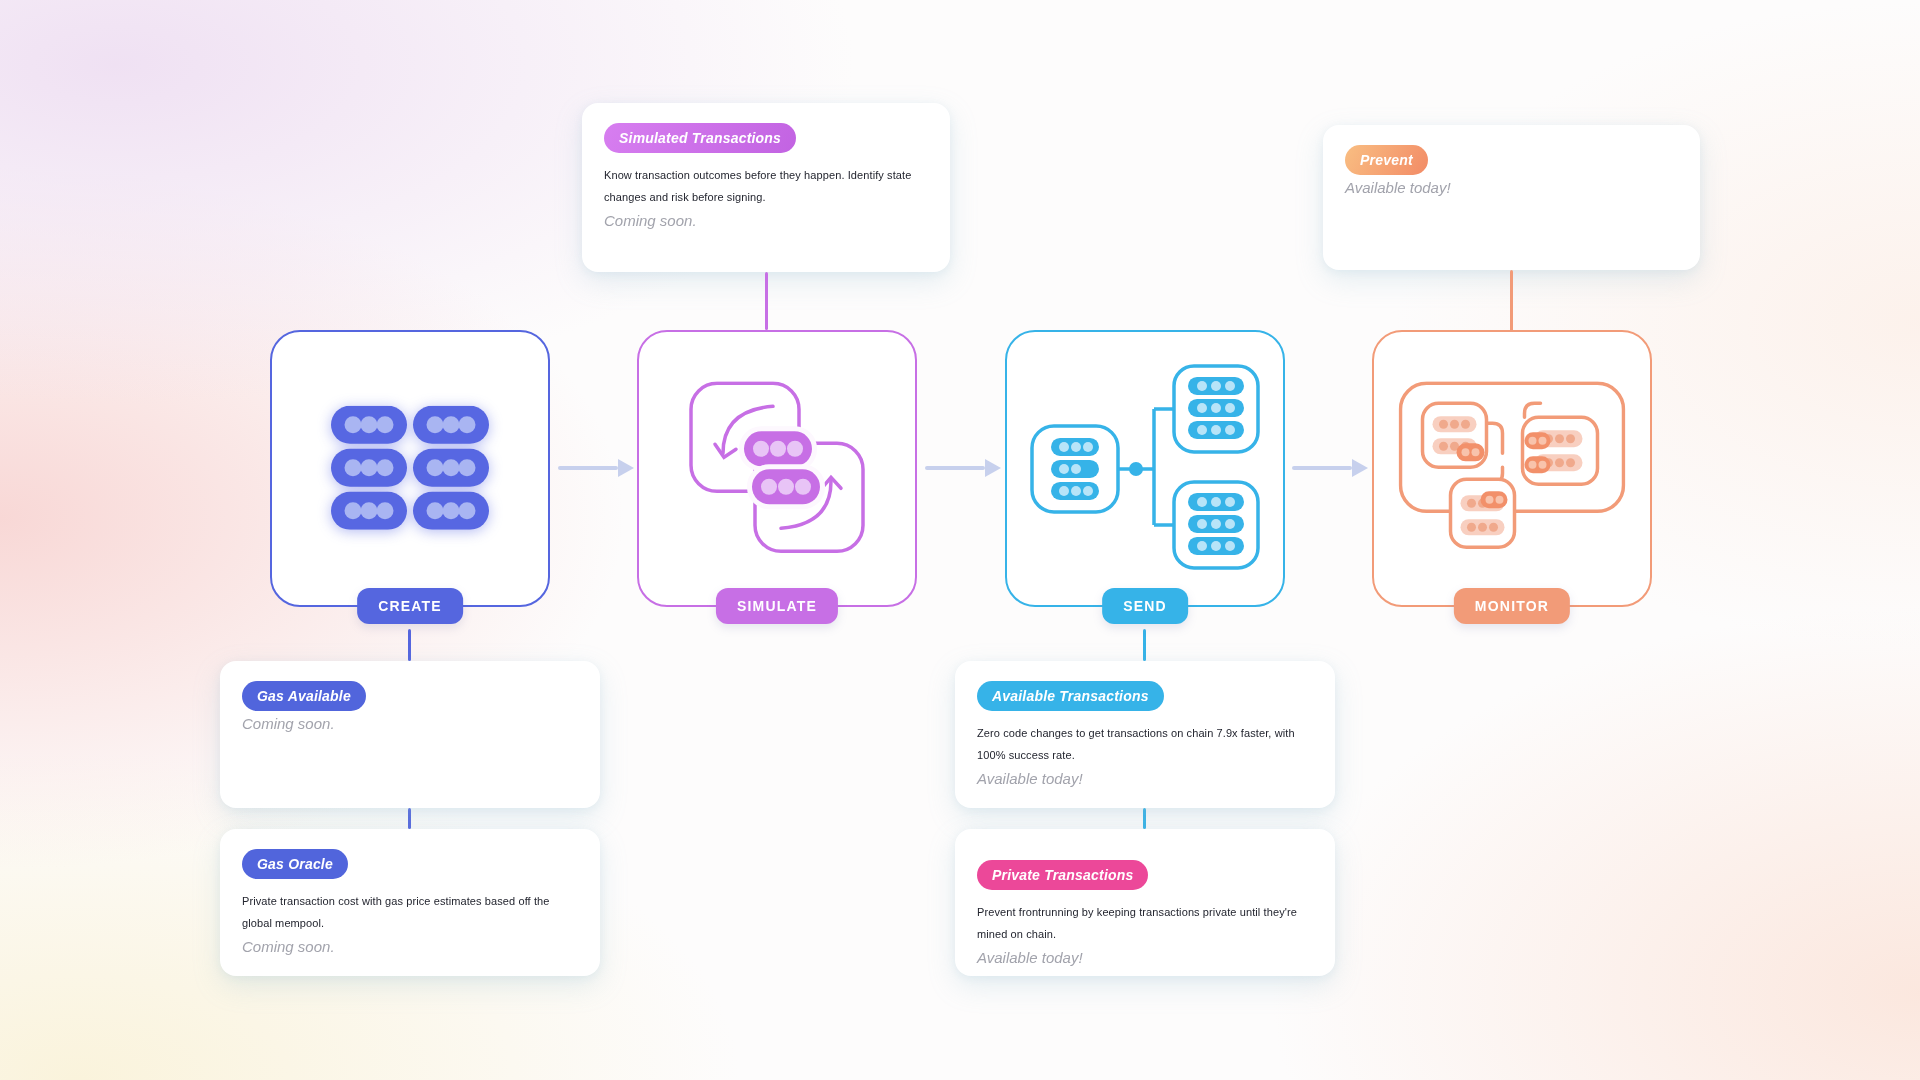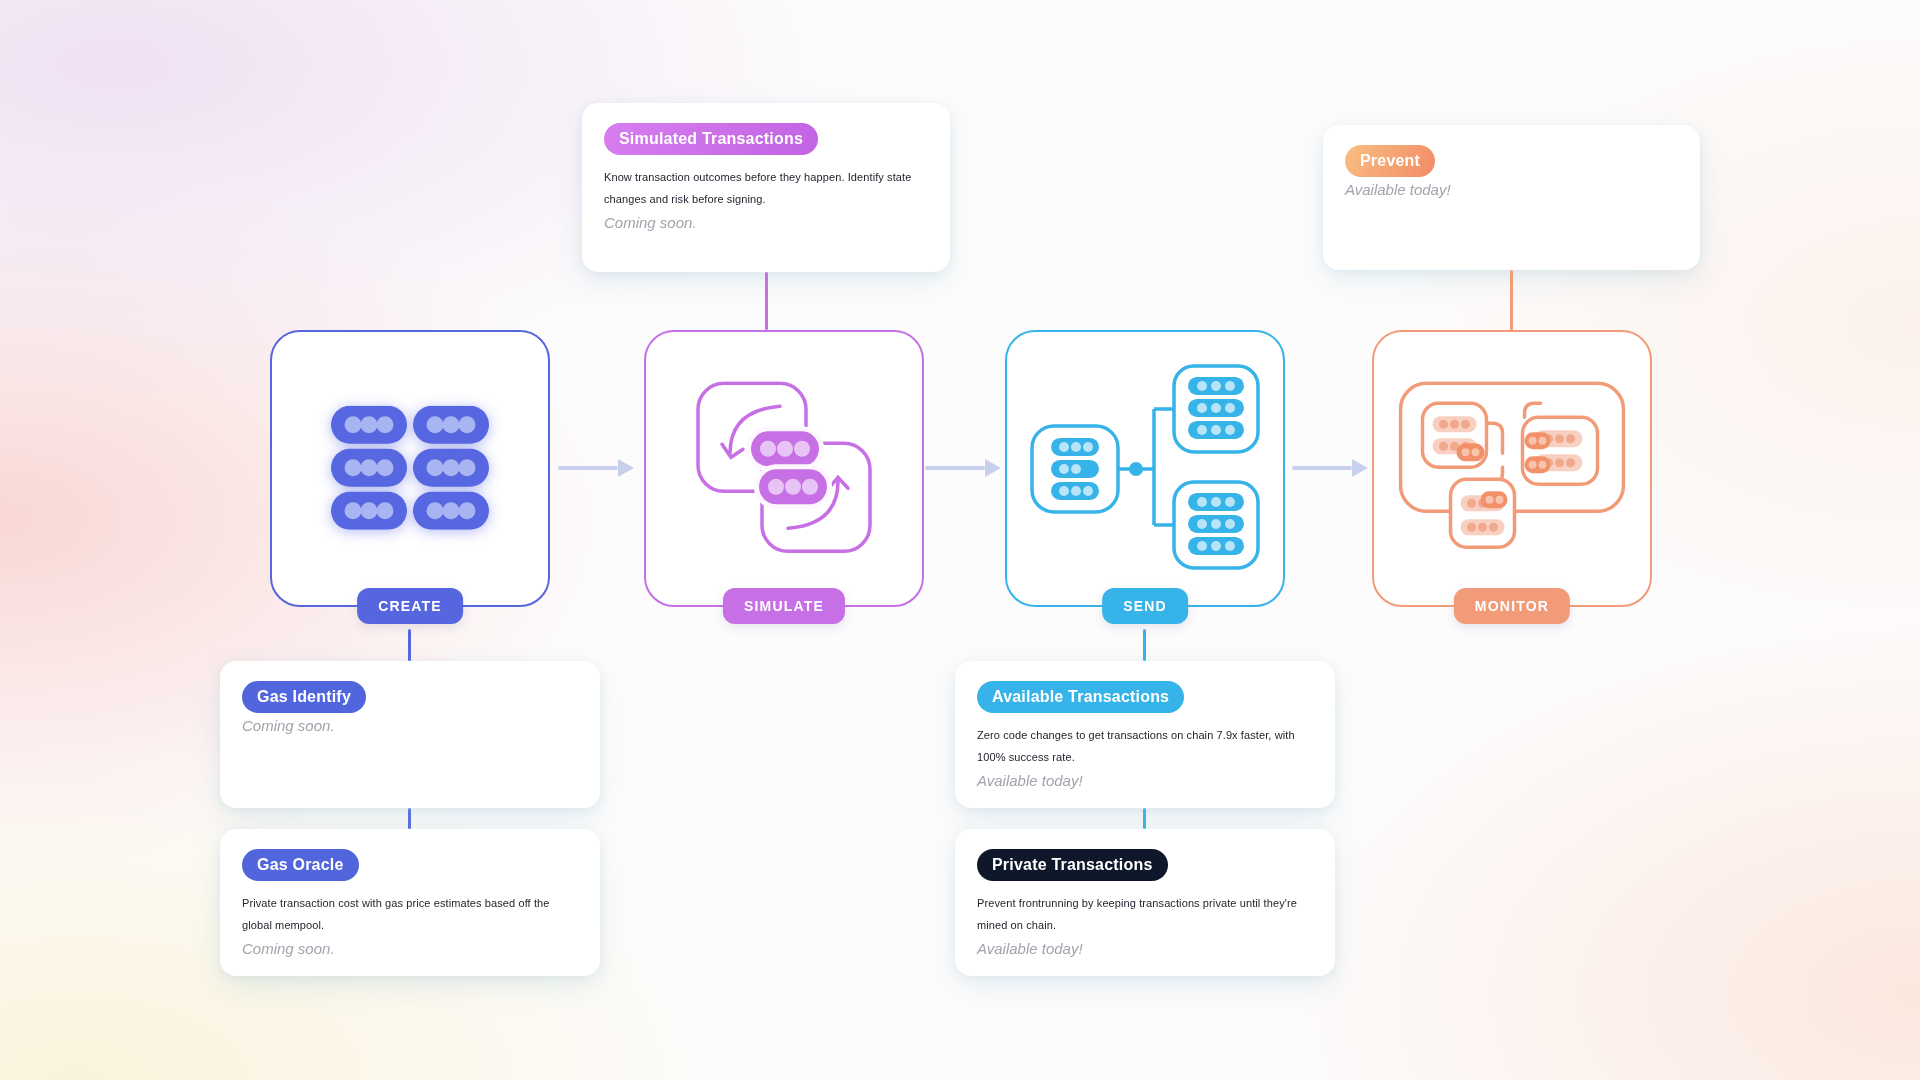--- a/index.html
+++ b/index.html
@@ -16,21 +16,21 @@
       radial-gradient(42% 46% at 100% 30%, rgba(252,238,230,.75), rgba(252,238,230,0) 65%),
       #fdfcfc;
   }
 
   
   .stage-box {
     position:absolute; top:330px; width:280px; height:277px;
     background:#fff; border:2px solid #999; border-radius:30px;
   }
   .box-create   { left:270px;  }
-  .box-simulate { left:637px;margin-left:7px;  }
+  .box-simulate { left:637px;  }
   .box-send     { left:1005px;text-align:center; }
   .box-monitor  { left:1372px; }
 
   .stage-icon { position:absolute; left:50%; top:50%; transform:translate(-50%,-51%); }
   .icon-glow-blue { filter:drop-shadow(0 2px 7px rgba(87,103,226,.45)); }
 
   .stage-label {
     position:absolute; left:50%; bottom:-19px; transform:translateX(-50%);
     padding:10px 21px; border-radius:12px; color:#fff;
     font-size:14px; font-weight:bold; letter-spacing:1.2px; white-space:nowrap;
@@ -54,21 +54,21 @@
   }
   .card-sim        { left:582px;  top:103px; width:368px; height:169px; }
   .card-notify     { left:1323px; top:125px; width:377px; height:145px; }
   .card-gas-opt    { left:220px;  top:661px; width:380px; height:147px; }
   .card-gas-oracle { left:220px;  top:829px; width:380px; height:147px; }
   .card-reinforced { left:955px;  top:661px; width:380px; height:147px; }
   .card-private    { left:955px;  top:829px; width:380px; height:147px; }
 
   .badge {
     display:inline-block; padding:7px 15px; border-radius:999px;
-    color:#fff; font-size:16px; font-weight:bold; letter-spacing:.2px;
+    color:#fff; font-size:14px; font-weight:bold; letter-spacing:.2px;font-style:italic;
   }
   .card-body {
     margin-top:12px; font-size:11px; line-height:21.5px;
     color:#23252f; letter-spacing:.1px;
   }
   .card-note {
     margin-top:2px; font-size:15px; line-height:21.5px;
     font-style:italic; color:#a2a3ac;
   }
 
@@ -286,35 +286,35 @@
   <div class="arrow arrow-2">
     <span class="arrow-line"></span>
       <span class="arrow-head"></span>
   </div>
   <div class="arrow arrow-3">
     <span class="arrow-line"></span>
       <span class="arrow-head"></span>
   </div>
 
   <div class="card card-gas-opt">
-    <span class="badge" style="background: rgb(81, 101, 220);">Gas Identify</span>
+    <span class="badge" style="background: rgb(81, 101, 220);">Gas Available</span>
     <div class="card-note">Coming soon.</div>
   </div>
 
   <div class="card card-gas-oracle">
     <span class="badge" style="background: rgb(81, 101, 220);">Gas Oracle</span>
     <div class="card-body">Private transaction cost with gas price estimates based off the global mempool.</div>
     <div class="card-note">Coming soon.</div>
   </div>
 
   <div class="card card-reinforced">
     <span class="badge" style="background: rgb(54, 179, 232);">Available Transactions</span>
     <div class="card-body">Zero code changes to get transactions on chain 7.9x faster, with 100% success rate.</div>
     <div class="card-note">Available today!</div>
   </div>
 
   <div class="card card-private">
-    <span class="badge" style="background: #0f172a;">Private Transactions</span>
+    <span class="badge" style="background: #ec4899; margin-top: 11px;">Private Transactions</span>
     <div class="card-body">Prevent frontrunning by keeping transactions private until they're mined on chain.</div>
     <div class="card-note">Available today!</div>
   </div>
 
 </div>
 
 </body></html>

